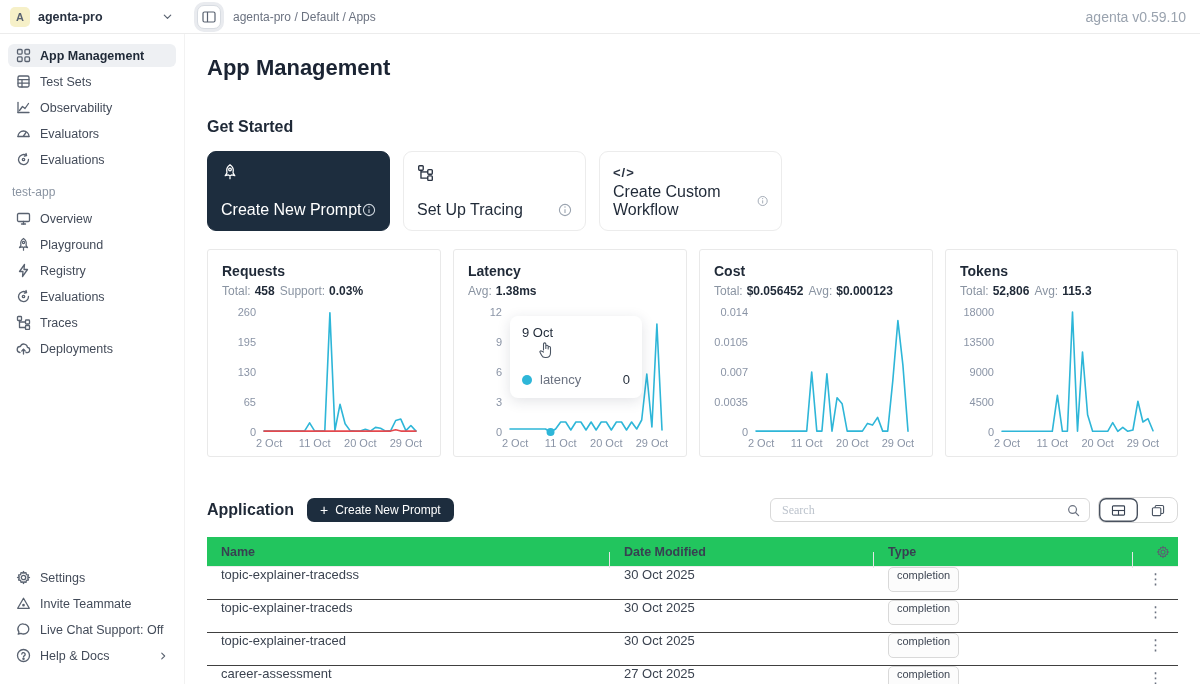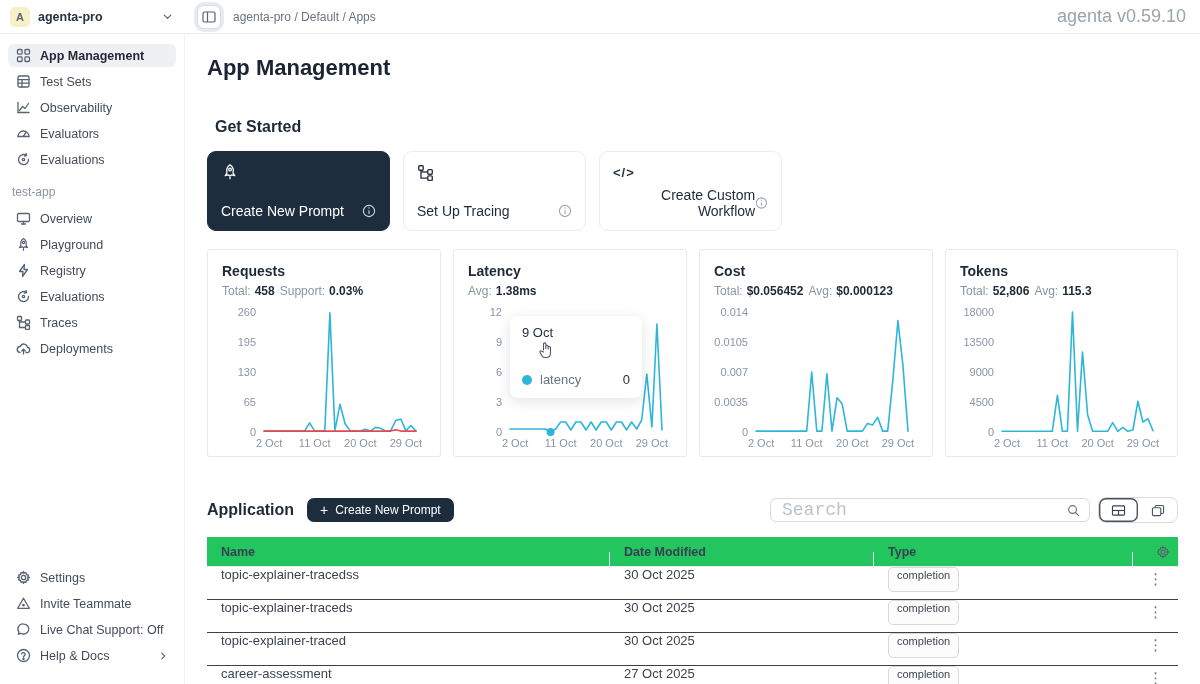--- a/index.html
+++ b/index.html
@@ -14,46 +14,46 @@
 
   
   .topbar { height:34px; display:flex; align-items:center; border-bottom:1px solid #ececec; }
   .topbar-left { width:185px; flex:none; display:flex; align-items:center; gap:8px; padding:0 12px 0 10px; }
   .avatar { width:20px; height:20px; border-radius:5px; background:#f6f0c8; color:#5b6472;
     font-size:11px; font-weight:700; display:flex; align-items:center; justify-content:center; }
   .workspace-name { font-size:12.5px; font-weight:600; color:#27303f; flex:1; white-space:nowrap; }
   .toggle-btn { width:24px; height:24px; margin-left:12px; border-radius:7px; background:#fff;
     border:1px solid #d8dce2; box-shadow:0 0 0 3px #e9ebef; display:flex; align-items:center; justify-content:center; cursor:pointer; }
   .breadcrumb { font-size:12px; color:#6b7280; margin-left:12px; white-space:nowrap; }
-  .version { margin-left:auto; font-size:18px; color:#9aa3af; padding-right:14px; }
+  .version { margin-left:auto; font-size:14px; color:#9aa3af; padding-right:14px; }
 
   
   .layout { display:flex; height:650px; }
 
   
   .sidebar { width:185px; flex:none; display:flex; flex-direction:column; padding:10px 8px 14px; border-right:1px solid #f2f2f2; }
   .nav-item { display:flex; align-items:center; gap:9px; padding:4px 8px; margin-bottom:3px;
     border-radius:6px; font-size:12.5px; color:#434b59; cursor:pointer; white-space:nowrap; }
   .nav-item.selected { background:#eef0f3; color:#1f2937; font-weight:600; }
   .nav-item .ic { width:15px; height:15px; flex:none; }
   .section-label { font-size:12px; color:#8a94a2; margin:11px 4px 8px; }
   .sidebar-footer { margin-top:auto; }
   .nav-spacer { flex:1; margin-left:auto; }
 
   
   .main { flex:1; padding:0 22px; overflow:hidden; position:relative; }
   .page-title { font-size:22px; font-weight:700; color:#1b2433; margin:21px 0 0; }
-  .gs-heading { font-size:16px; font-weight:600; color:#1f2937; margin:37px 8px 15px; }
+  .gs-heading { font-size:16px; font-weight:600; color:#1f2937; margin:37px 0 15px; }
 
   .start-cards { display:flex; gap:13px; }
   .start-card { width:183px; height:80px; border:1px solid #ececec; border-radius:9px; background:#fff;
     padding:11px 13px; display:flex; flex-direction:column; justify-content:space-between; cursor:pointer; }
   .start-card.dark { background:#1d2d3e; border-color:#1d2d3e; color:#fff; }
   .start-card .card-top { height:18px; display:flex; align-items:center; }
-  .card-label-row { display:flex; align-items:center; justify-content:space-between; font-size:14px; font-weight:500;text-align:right; }
+  .card-label-row { display:flex; align-items:center; justify-content:space-between; font-size:16px; font-weight:500; }
   .code-glyph { font-size:13px; font-weight:700; color:#2a3342; letter-spacing:1px; }
   .info-ic { width:14px; height:14px; }
 
   
   .metric-cards { display:flex; gap:12px; margin-top:18px; }
   .metric-card { flex:1; height:208px; border:1px solid #e9e9e9; border-radius:3px; padding:13px 14px 6px; display:flex; flex-direction:column; position:relative; background:#fff; }
   .metric-title { font-size:14px; font-weight:700; color:#1f2937; }
   .metric-stats { font-size:12px; color:#8a94a2; margin-top:5px; display:flex; gap:5px; }
   .metric-stats b { color:#1f2937; font-weight:700; }
   .stat-pair { display:flex; gap:4px; }
@@ -71,21 +71,21 @@
 
   
   .app-section { margin-top:40px; }
   .app-header { display:flex; align-items:center; }
   .app-title { font-size:16px; font-weight:600; color:#1f2937; }
   .create-btn { margin-left:13px; background:#1d2d3e; color:#fff; border:none; border-radius:7px; height:24px;
     padding:0 13px; font-size:12px; display:flex; align-items:center; gap:7px; cursor:pointer; font-family:inherit; }
   .plus { font-size:14px; line-height:1; }
   .header-right { margin-left:auto; display:flex; align-items:center; gap:8px; }
   .search-box { width:320px; height:24px; border:1px solid #d9d9d9; border-radius:6px; display:flex; align-items:center; padding:0 9px; background:#fff; }
-  .search-input { border:none; outline:none; flex:1; font-size:18px; color:#701a75; font-family:Liberation Mono, monospace; background:transparent; }
+  .search-input { border:none; outline:none; flex:1; font-size:12px; color:#701a75; font-family:Liberation Serif, serif; background:transparent; }
   .search-input::placeholder { color:#bcc3cc; }
   .view-toggle { border:1px solid #d9d9d9; border-radius:8px; height:26px; display:flex; background:#fff; }
   .view-seg { width:39px; display:flex; align-items:center; justify-content:center; cursor:pointer; border-radius:7px; }
   .view-seg.selected { box-shadow:inset 0 0 0 1.4px #49525f; }
 
   
   .table { margin-top:14px; }
   .thead { display:flex; align-items:center; background:#22c55e; height:30px; font-size:12.5px; font-weight:600; color:#374151; border-bottom:1px solid #ececec; }
   .th { padding-left:14px; position:relative; }
   .th::after { content:''; position:absolute; right:0; top:7px; width:1px; height:16px; background:#e6e6e6; }

